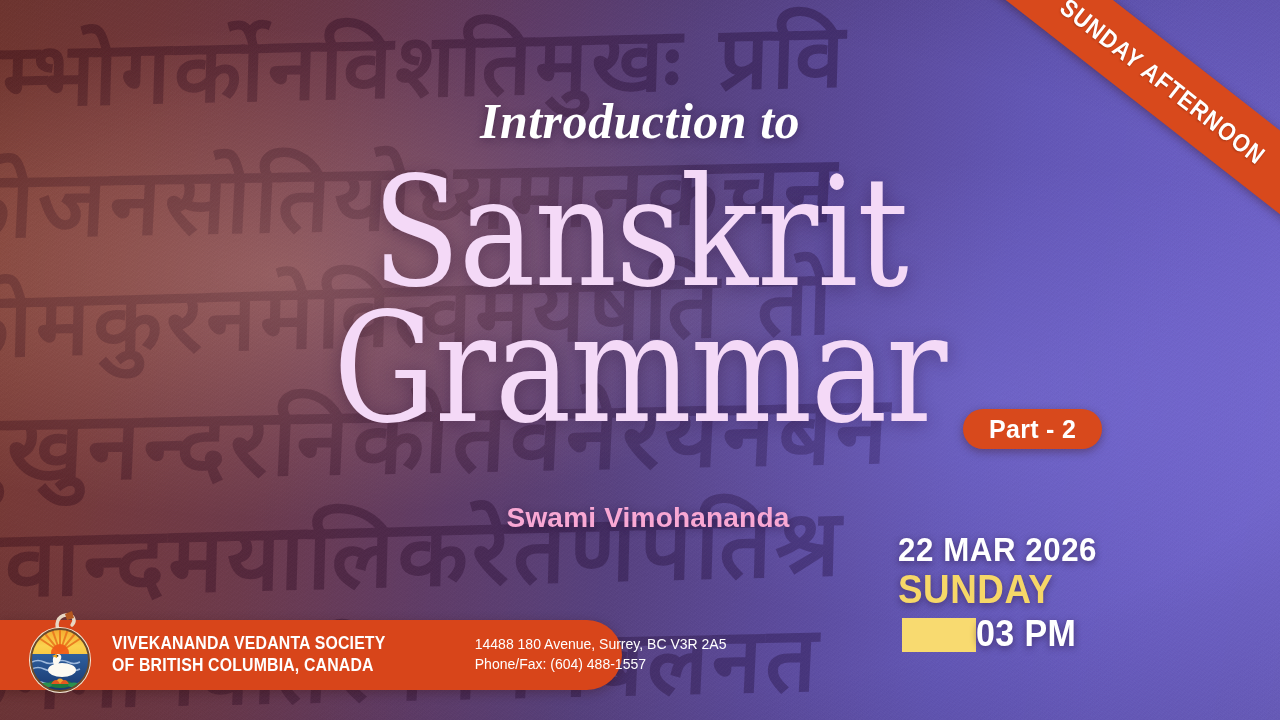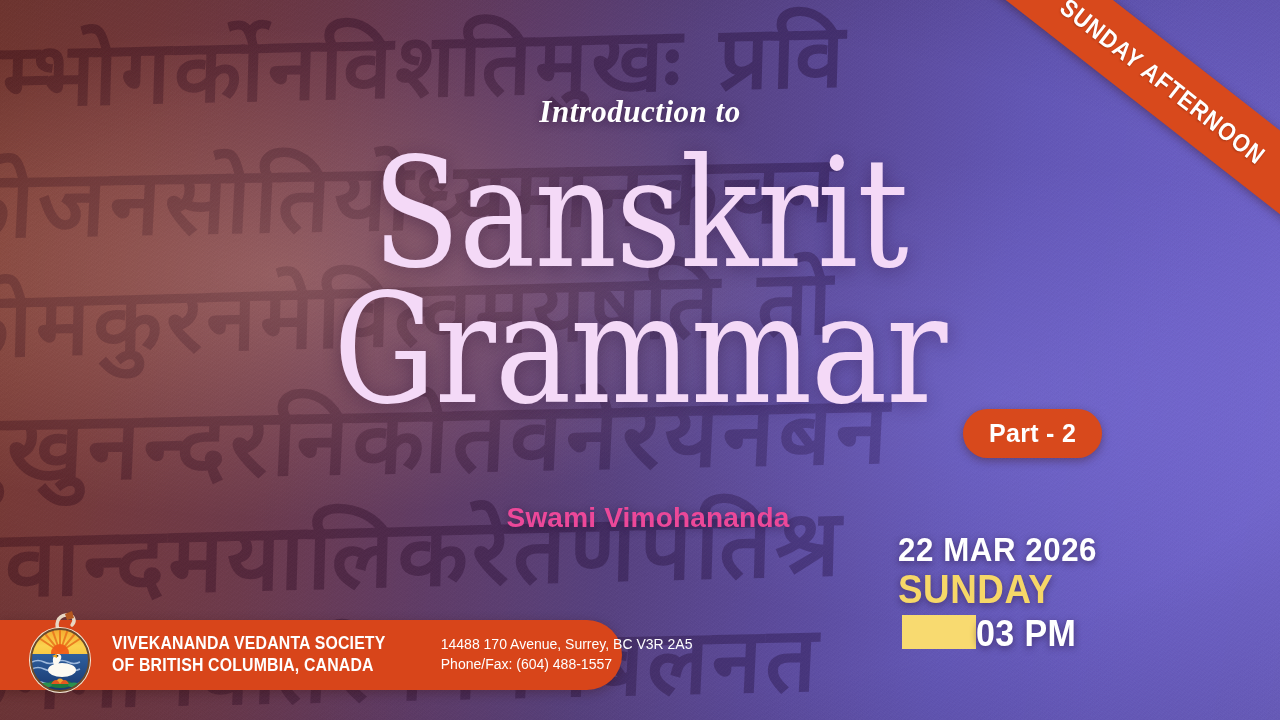--- a/index.html
+++ b/index.html
@@ -98,21 +98,21 @@
   
   .title-block{
     position:absolute;
     left:0; right:0; top:96px;
     text-align:center;
   }
   .kicker{
     font-family:"Liberation Serif", serif;
     font-style:italic;
     font-weight:700;
-    font-size:31px;
+    font-size:50px;
     color:#ffffff;
     letter-spacing:.5px;
     line-height:1;
     text-shadow:0 2px 10px rgba(35,10,45,.45);
   }
   .big-word{
     font-family:"DejaVu Serif", serif;
     font-weight:400;
     color:#f4d9f7;
     line-height:.86;
@@ -127,41 +127,41 @@
   }
   .word-grammar{
     font-size:128px;
     margin-top:26px;
   }
 
   
   .part-badge{
     position:absolute;
     left:963px; top:409px;
-    height:49px;
+    height:40px;
     padding:0 26px;
     background:#d8491c;
     border-radius:999px;
     display:flex; align-items:center; justify-content:flex-start;
     box-shadow:0 3px 10px rgba(50,12,0,.35);
   }
   .part-badge span{
     color:#fff;
     font-size:25px;
     font-weight:700;
     letter-spacing:.3px;
     white-space:nowrap;
   }
 
   
   .speaker{
     position:absolute;
     left:16px; right:0; top:502px;
     text-align:center;
-    color:#ec4899;
+    color:#f9a8d4;
     font-size:28px;
     font-weight:700;
     letter-spacing:.2px;
     text-shadow:0 2px 9px rgba(35,10,45,.5);
   }
 
   
   .datetime{
     position:absolute;
     right:152px; top:532px;
@@ -185,21 +185,21 @@
     font-weight:700;
     letter-spacing:.6px;
     line-height:1.0;
     margin-top:2px;
     transform:scaleX(.92);
     transform-origin:left center;
     white-space:nowrap;
     text-shadow:0 2px 8px rgba(30,8,40,.45);
   }
   .dt-time-row{
-    display:flex; align-items:flex-start;
+    display:flex; align-items:flex-end;
     margin-top:6px; margin-left:4px;
   }
   .dt-swatch{
     width:74px; height:34px;
     background:#f8da70;
     display:block;
     flex:0 0 auto;
   }
   .dt-time{
     color:#ffffff;
@@ -216,20 +216,21 @@
   
   .footer{
     position:absolute;
     left:0; top:620px;
     width:622px; height:70px;
     background:#d8451a;
     border-top-right-radius:38px;
     border-bottom-right-radius:38px;
     display:flex; align-items:center;
     box-shadow:0 3px 12px rgba(45,10,0,.3);
+    gap:34px;
   }
   .footer-logo{
     position:absolute;
     left:24px; top:-10px;
     width:72px; height:86px;
   }
   .footer-names{
     margin-left:112px;
     color:#ffffff;
   }
@@ -358,19 +359,19 @@
         <ellipse cx="36" cy="50" rx="29" ry="31" fill="none" stroke="#6b4a2a" stroke-width="2"></ellipse>
       </svg>
     </div>
 
     <div class="footer-names">
       <div class="org-line">VIVEKANANDA VEDANTA SOCIETY</div>
       <div class="org-line">OF BRITISH COLUMBIA, CANADA</div>
     </div>
 
     <div class="footer-contact">
-      <div class="contact-line">14488 170 Avenue, Surrey, BC V3R 2A5</div>
+      <div class="contact-line">14488 180 Avenue, Surrey, BC V3R 2A5</div>
       <div class="contact-line">Phone/Fax: (604) 488-1557</div>
     </div>
 
   </div>
 
 </div>
 
 </body></html>

